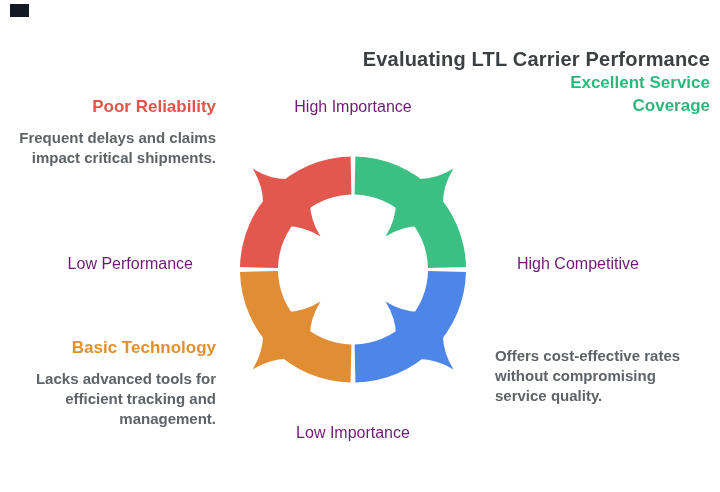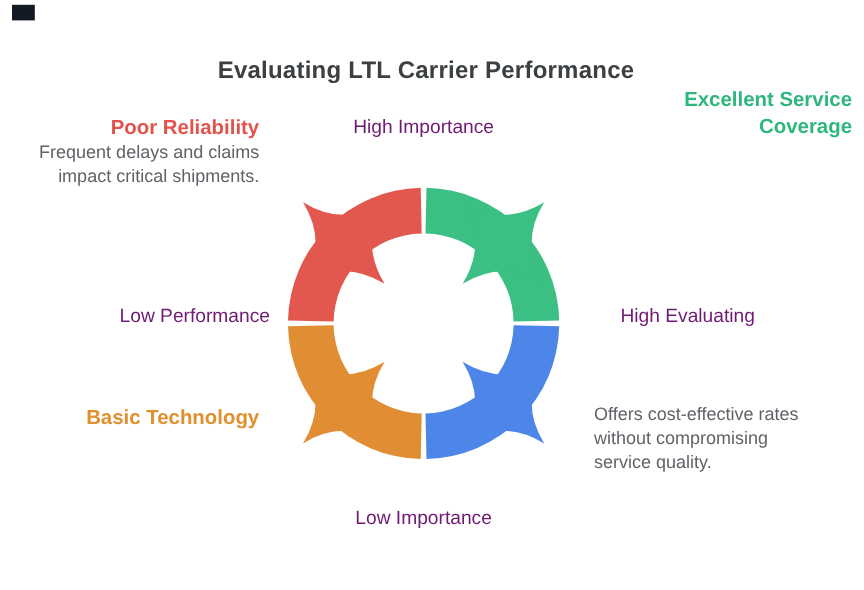--- a/index.html
+++ b/index.html
@@ -2,51 +2,51 @@
 <html><head>
 <meta charset="utf-8">
 <style>
   html,body{margin:0;padding:0;}
   body{
     width:720px;height:492px;position:relative;background:#ffffff;overflow:hidden;
     font-family:"Liberation Sans", sans-serif;
   }
   .abs{position:absolute;}
   .page-title{
-    top:48px;left:0;width:710px;text-align:center;
+    top:48px;left:0;width:710px;text-align:right;
     font-size:20px;font-weight:bold;letter-spacing:.2px;
   }
   .axis{
     font-size:16px;color:#701a75;white-space:nowrap;
   }
   .axis-center{transform:translateX(-50%);}
   .quad{width:198px;}
   .quad .q-title{
     font-size:17px;font-weight:bold;line-height:23px;white-space:pre-line;
   }
   .quad .q-body{
-    font-size:15px;line-height:20px;color:#5F6368;white-space:pre-line;margin-top:0;
+    font-size:15px;line-height:20px;color:#5F6368;white-space:pre-line;margin-top:10px;font-weight:bold;
   }
   .align-right{text-align:right;}
   .align-left{text-align:left;}
   svg{display:block;}
 </style>
 </head>
 <body>
 
 <svg class="abs" style="left:0;top:0;" width="40" height="20">
   <rect x="10" y="4" width="19" height="13" fill="#131A26"></rect>
 </svg>
 
 <div class="abs page-title" style="color: rgb(60, 64, 67);">Evaluating LTL Carrier Performance</div>
 
 <div class="abs axis axis-center" style="left:353px;top:98px;">High Importance</div>
 <div class="abs axis axis-center" style="left:353px;top:424px;">Low Importance</div>
-<div class="abs axis align-right" style="left:0;top:255px;width:193px;padding-left:32px;">Low Performance</div>
-<div class="abs axis" style="left:517px;top:255px;">High Evaluating</div>
+<div class="abs axis align-right" style="left:0;top:255px;width:193px;">Low Performance</div>
+<div class="abs axis" style="left:517px;top:255px;">High Competitive</div>
 
 <svg class="abs" style="left:0;top:0;" width="720" height="492" viewBox="0 0 720 492">
 
   <path d="M466.0,267.1 A113,113 0 0 0 355.4,156.5 L354.6,194.5 A75,75 0 0 1 428.0,267.9 Z" fill="#3CBF83"></path>
   <path d="M350.6,156.5 A113,113 0 0 0 240.0,267.1 L278.0,267.9 A75,75 0 0 1 351.4,194.5 Z" fill="#E2574E"></path>
   <path d="M240.0,271.9 A113,113 0 0 0 350.6,382.5 L351.4,344.5 A75,75 0 0 1 278.0,271.1 Z" fill="#E18D33"></path>
   <path d="M355.4,382.5 A113,113 0 0 0 466.0,271.9 L428.0,271.1 A75,75 0 0 1 354.6,344.5 Z" fill="#4D86E8"></path>
 
   <path transform="translate(286.5,202.5)" d="M34,-34 Q13,0 34,34 Q0,13 -34,34 Q-13,0 -34,-34 Q0,-13 34,-34 Z" fill="#E2574E"></path>
   <path transform="translate(419.5,202.5)" d="M34,-34 Q13,0 34,34 Q0,13 -34,34 Q-13,0 -34,-34 Q0,-13 34,-34 Z" fill="#3CBF83"></path>
@@ -60,19 +60,22 @@
 impact critical shipments.</div>
 </div>
 
 <div class="abs quad align-left" style="left:495px;top:71px;width:215px;">
   <div class="q-title" style="color: rgb(46, 183, 125); text-align: right;">Excellent Service
 Coverage</div>
 </div>
 
 <div class="abs quad align-right" style="left:18px;top:336px;">
   <div class="q-title" style="color: rgb(224, 144, 45);">Basic Technology</div>
+  <div class="q-body">Lacks advanced tools for
+efficient tracking and
+management.</div>
 </div>
 
 <div class="abs quad align-left" style="left:495px;top:336px;width:220px;">
   <div class="q-body">Offers cost-effective rates
 without compromising
 service quality.</div>
 </div>
 
 </body></html>

